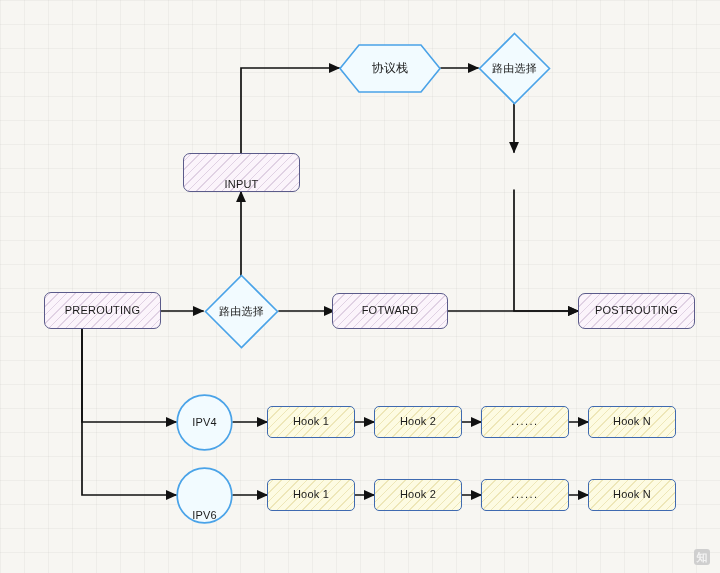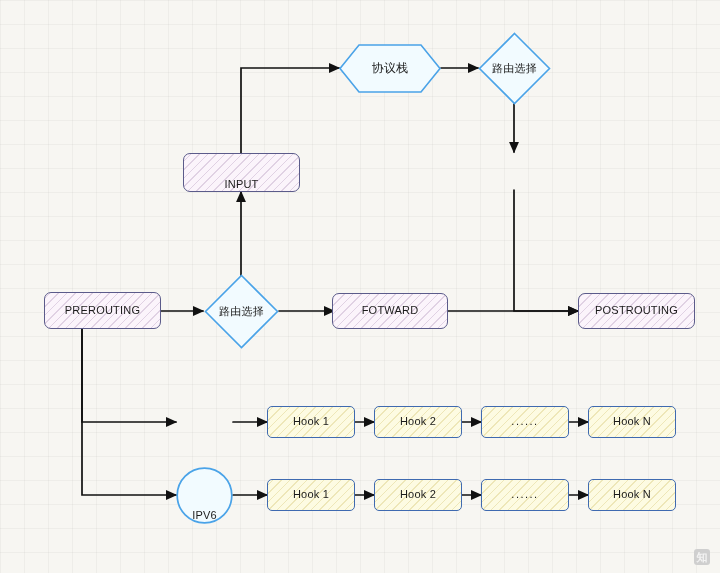--- a/index.html
+++ b/index.html
@@ -187,20 +187,26 @@
   </div>
 
   <div class="node n-rect-purple" style="left:578px; top:293px; width:117px; height:36px;">
     <span>POSTROUTING</span>
   </div>
 
   <div class="node n-rect-purple" style="left:332px; top:293px; width:116px; height:36px;">
     <span>FOTWARD</span>
   </div>
 
+  <div class="node n-circle" style="left:176px; top:394px; width:57px; height:57px;">
+    <svg class="shape-svg" width="57" height="57" viewBox="0 0 57 57">
+      <circle cx="28.5" cy="28.5" r="27.3" fill="#f2fbff" stroke="#4aa3e8" stroke-width="1.7"></circle>
+    </svg>
+    <span class="lbl" style="font-size:11px;">IPV4</span>
+  </div>
 
   <div class="node n-circle" style="left:176px; top:467px; width:57px; height:57px;">
     <svg class="shape-svg" width="57" height="57" viewBox="0 0 57 57">
       <circle cx="28.5" cy="28.5" r="27.3" fill="#f2fbff" stroke="#4aa3e8" stroke-width="1.7"></circle>
     </svg>
     <span class="lbl" style="font-size:11px;margin-top:40px;">IPV6</span>
   </div>
 
   <div class="node n-rect-yellow" style="left:267px; top:406px; width:88px; height:32px;">
     <span>Hook 1</span>

